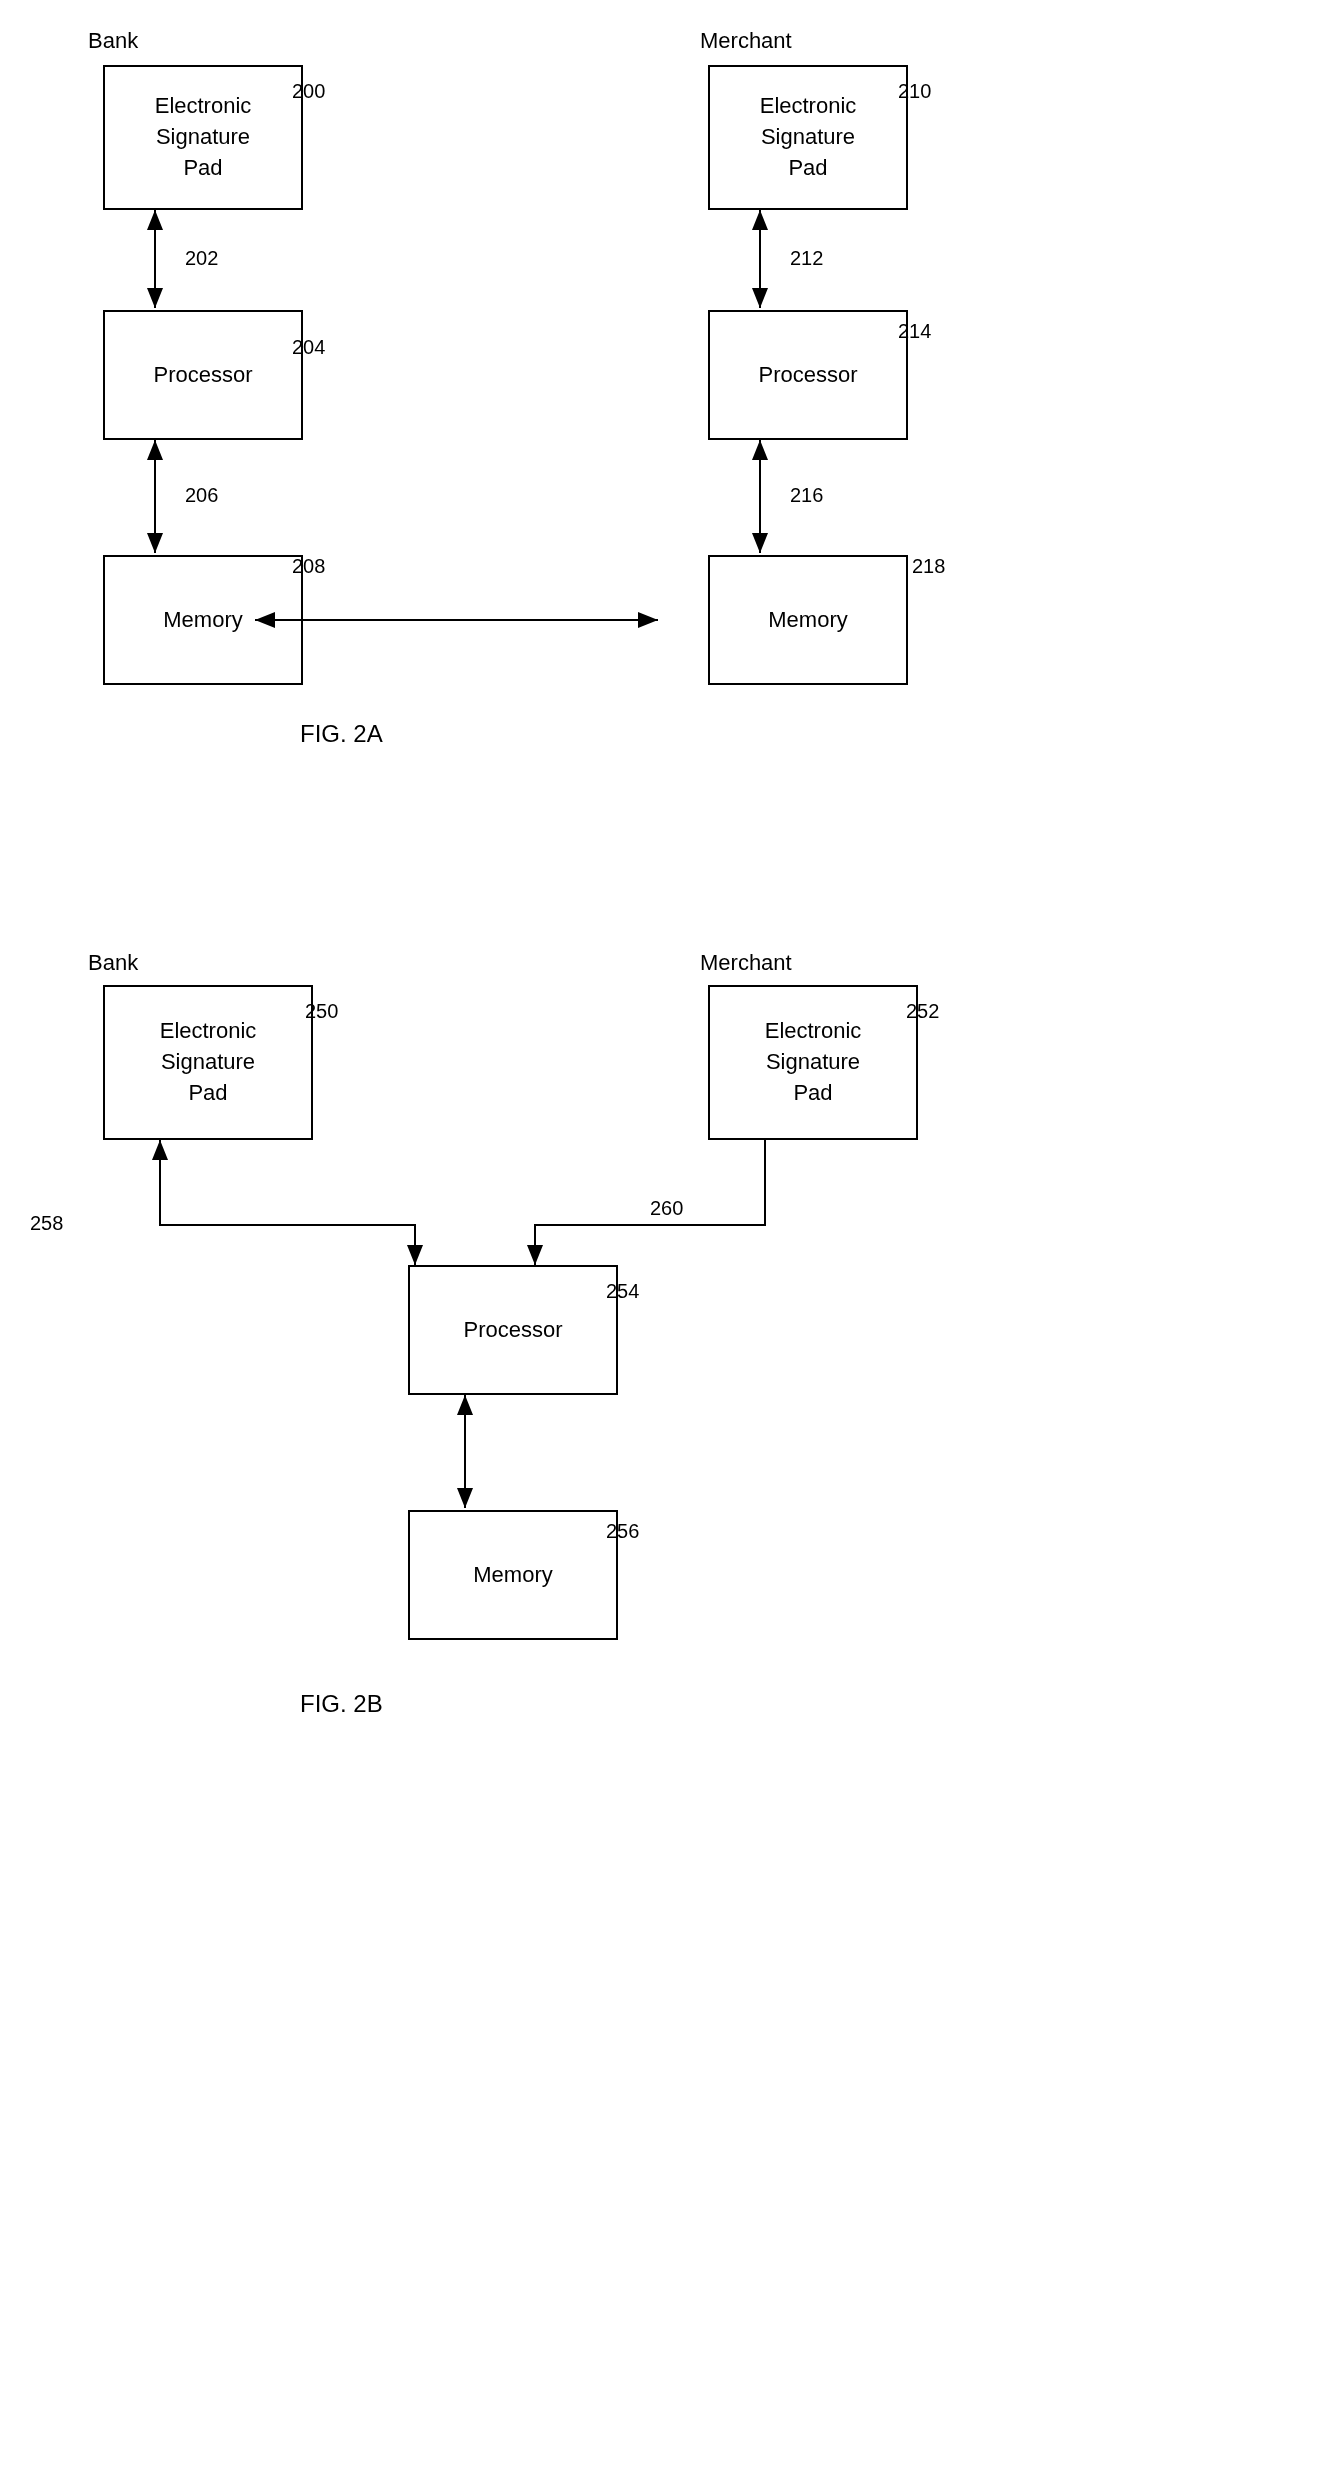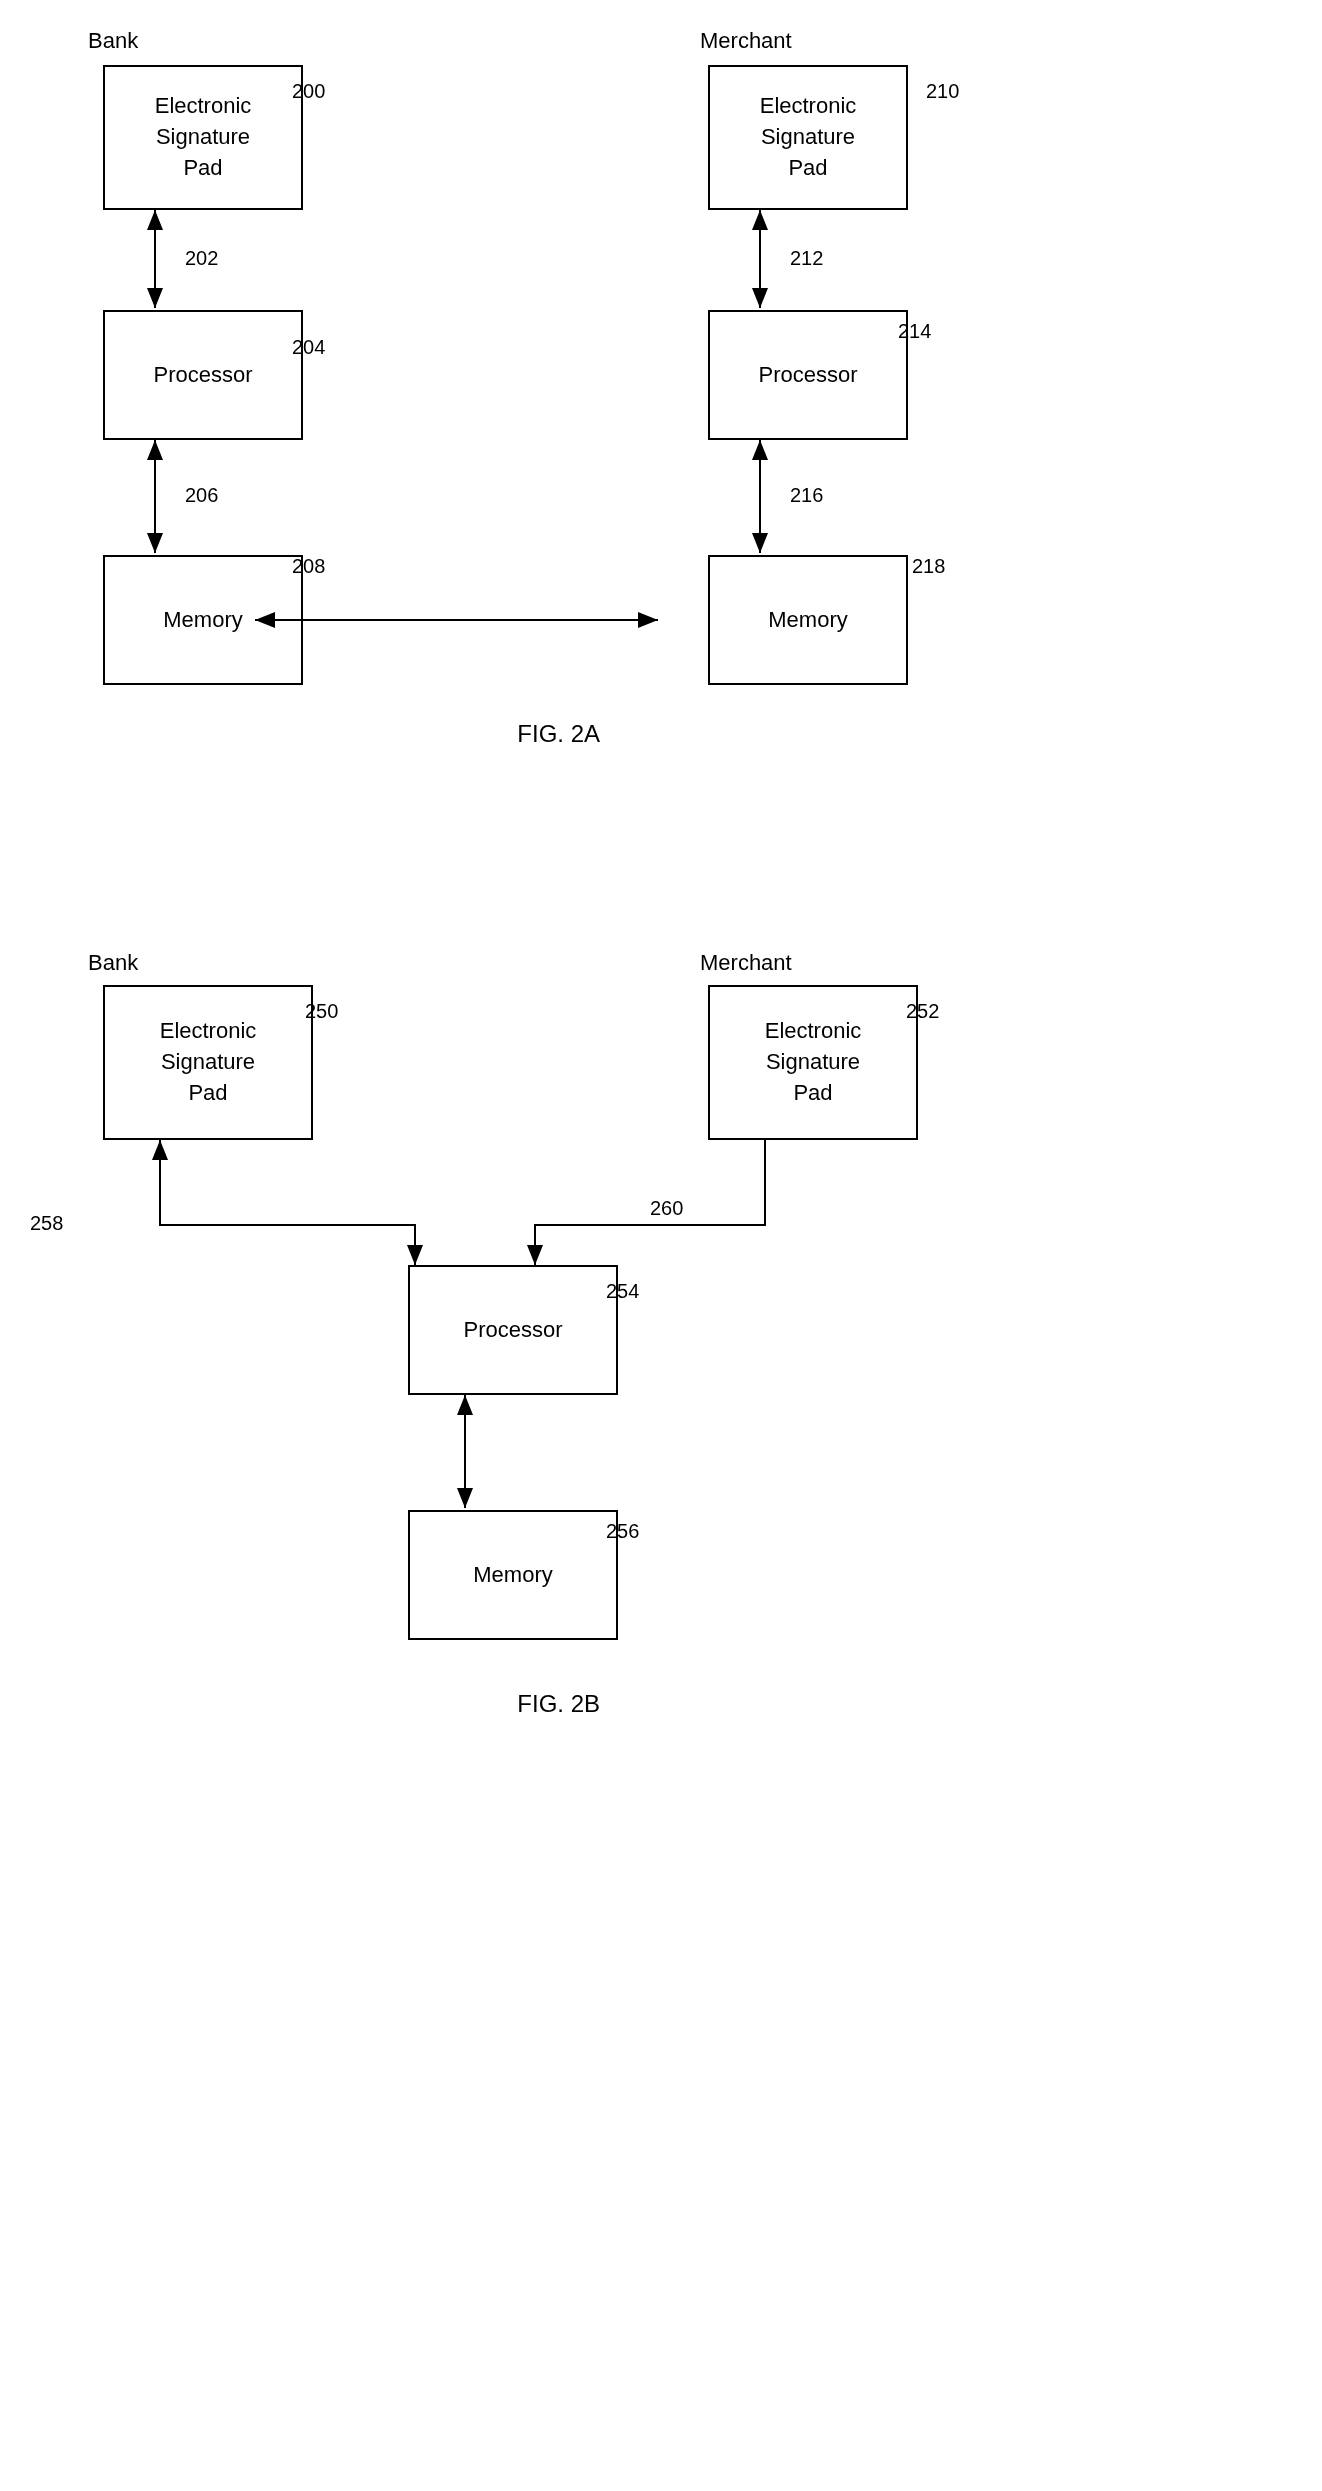--- a/index.html
+++ b/index.html
@@ -51,21 +51,21 @@
       width: 100%;
       height: 100%;
       overflow: visible;
       pointer-events: none;
     }
     .fig-title {
       position: absolute;
       font-size: 24px;
       font-weight: normal;
       color: #000;
-      text-align: right;
+      text-align: left;
     }
   </style>
 </head>
 <body>
 
 <div class="page">
 
   <div class="label" style="top: 28px; left: 88px;">Bank</div>
 
   <div class="label" style="top: 28px; left: 700px;">Merchant</div>
@@ -89,21 +89,21 @@
   </div>
 
   <div class="refnum" style="top: 555px; left: 292px;">208</div>
 
   <div class="box" style="top: 65px; left: 660px; width: 200px; height: 145px; white-space: pre-line; line-height: 1.4;">
     <span>Electronic
 Signature
 Pad</span>
   </div>
 
-  <div class="refnum" style="top: 80px; left: 898px; margin-left: 28px;">210</div>
+  <div class="refnum" style="top: 80px; left: 898px;">210</div>
 
   <div class="box" style="top: 310px; left: 660px; width: 200px; height: 130px;">
     <span>Processor</span>
   </div>
 
   <div class="refnum" style="top: 320px; left: 898px;">214</div>
 
   <div class="box" style="top: 555px; left: 660px; width: 200px; height: 130px;">
     <span>Memory</span>
   </div>

